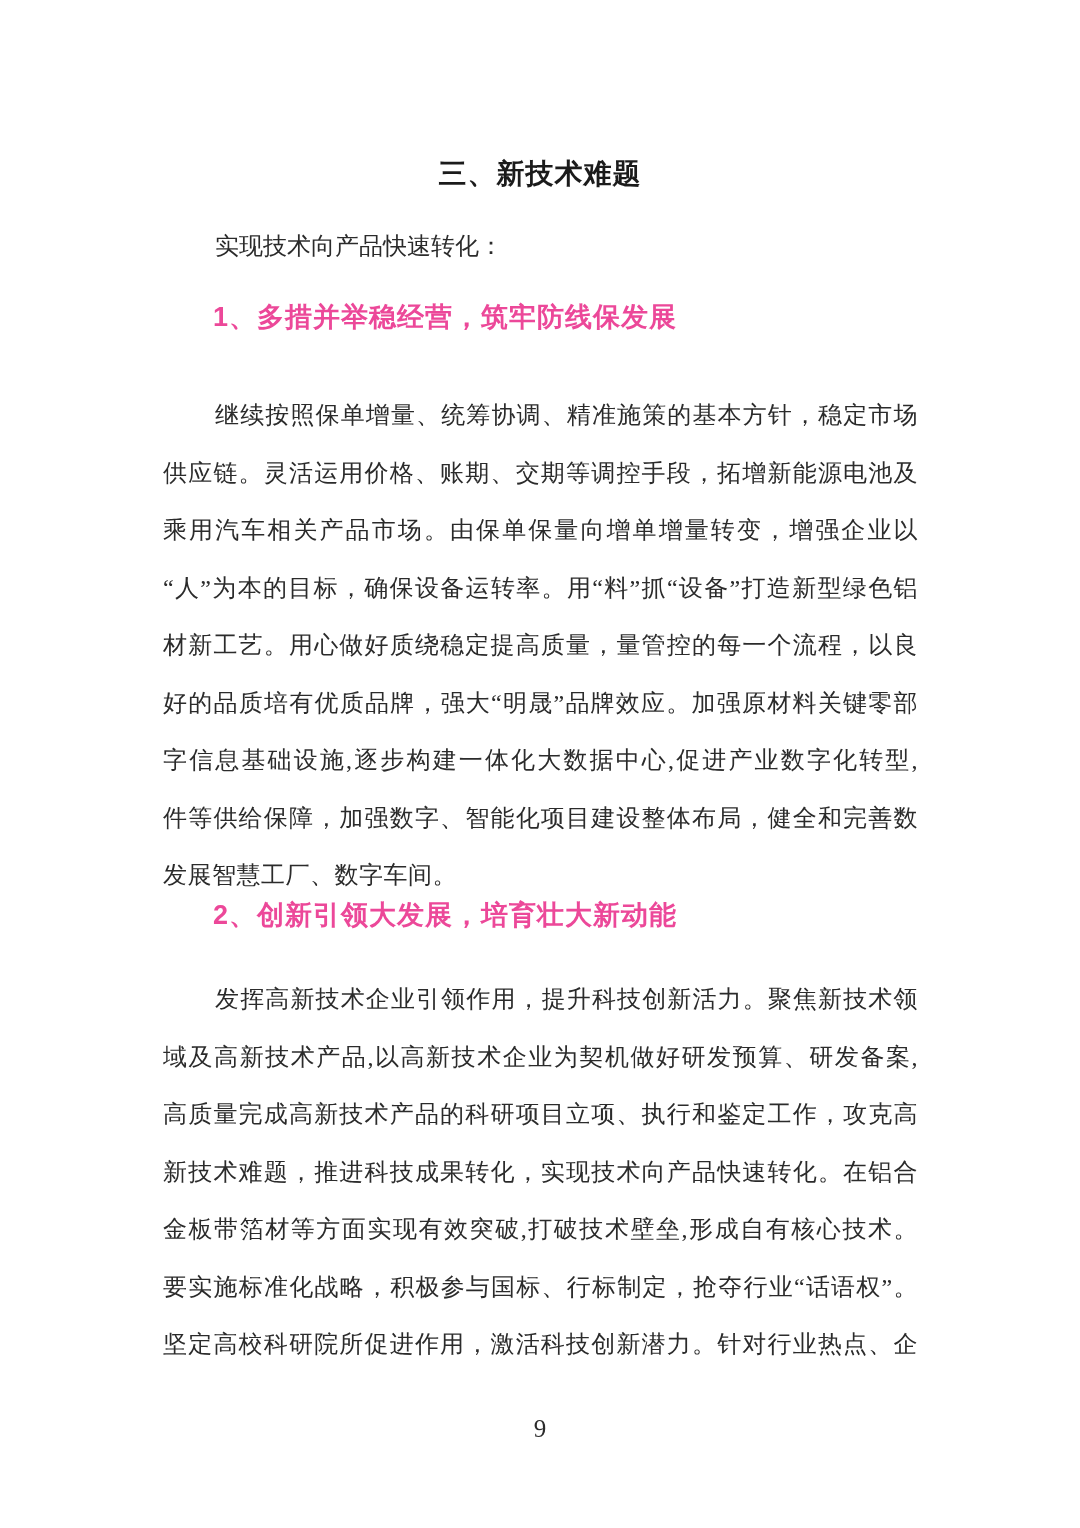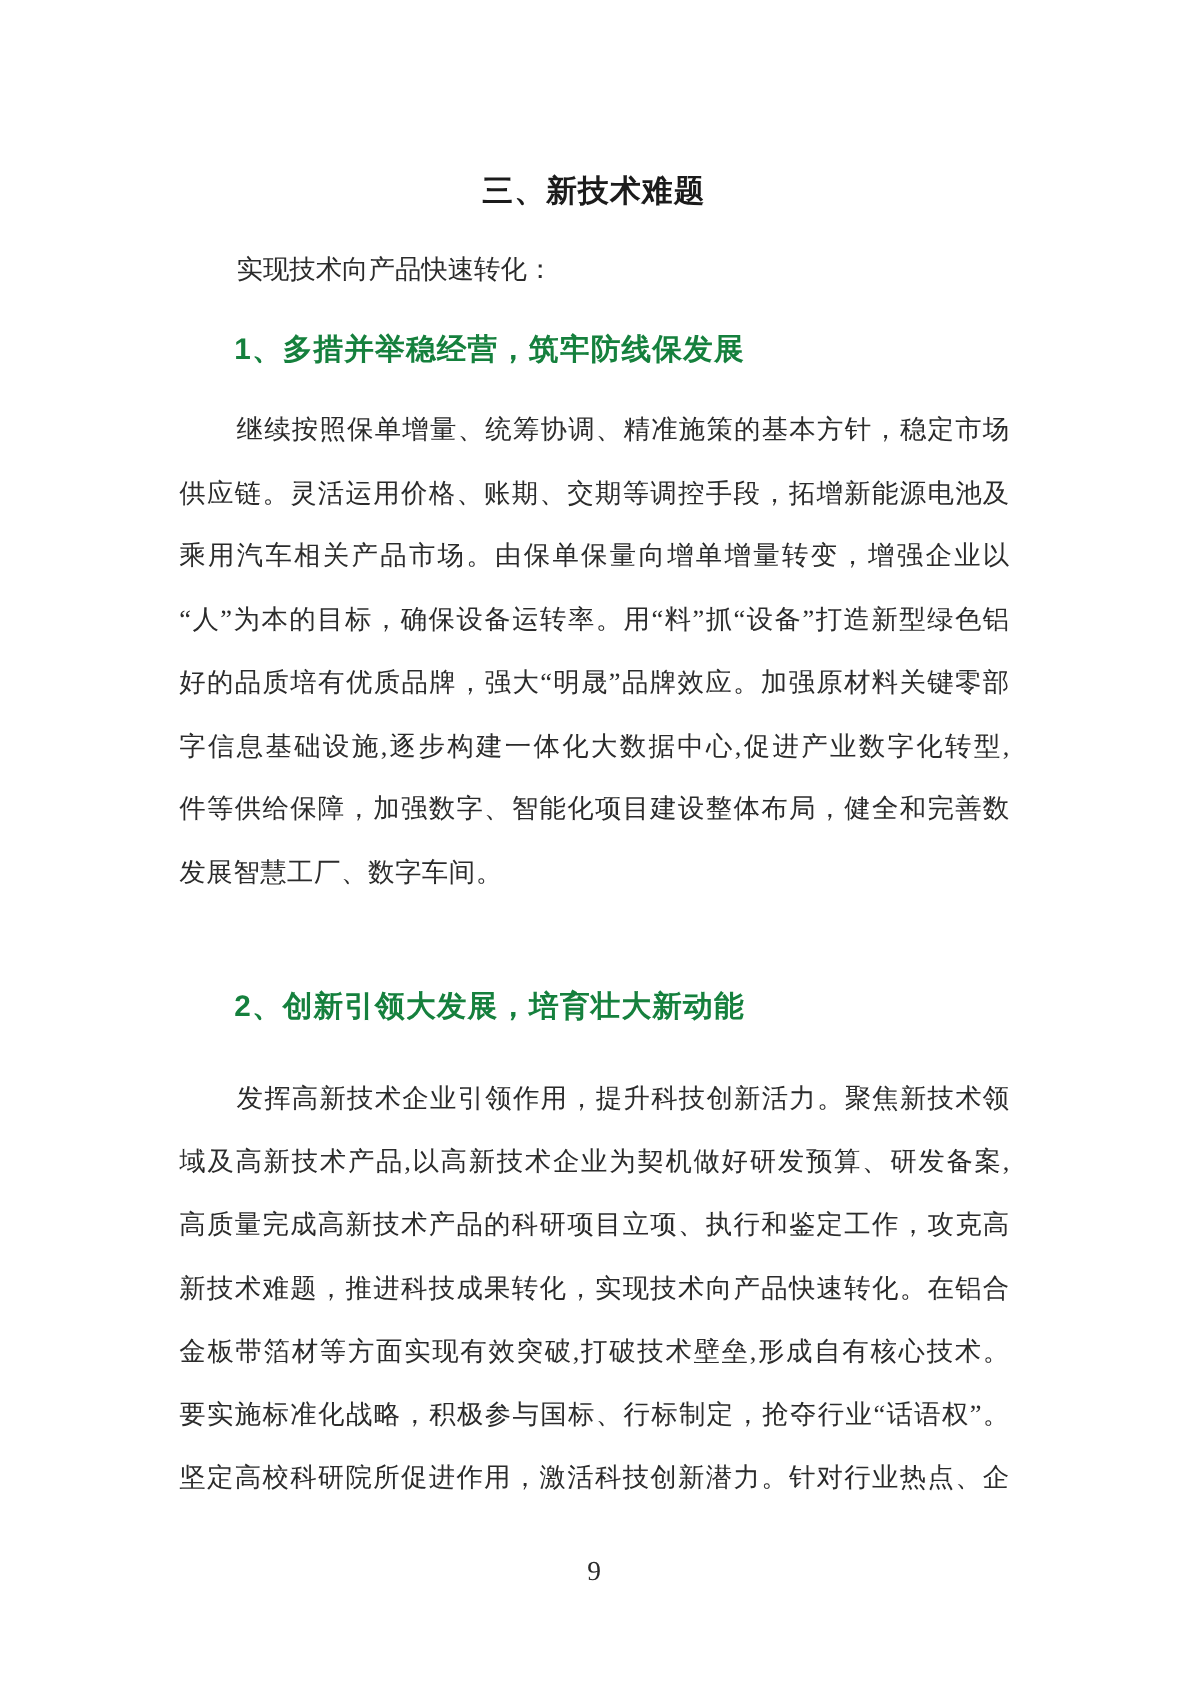--- a/index.html
+++ b/index.html
@@ -21,26 +21,26 @@
   }
   #intro-line{
     top:227px;left:163px;width:755px;
     font-size:24px;line-height:38px;
     text-indent:52px;color:#2b2b2b;
   }
   .sec-heading{
     left:163px;width:755px;
     font-family:"Liberation Sans","DejaVu Sans",sans-serif;
     font-weight:bold;font-size:27px;line-height:38px;
-    letter-spacing:1px;text-indent:50px;color:#15803d;
+    letter-spacing:1px;text-indent:50px;color:#ec4899;
   }
   #sec1-heading{top:298px;}
   #sec2-heading{top:896px;}
   .para{left:163px;width:755px;}
-  #sec1-para{top:363px;}
+  #sec1-para{top:387px;}
   #sec2-para{top:971px;}
   .line{
     font-size:24px;line-height:57.5px;height:57.5px;
     text-align:justify;overflow:hidden;
     letter-spacing:0.5px;color:#2b2b2b;
   }
   #page-number{
     top:1414px;left:0;width:1080px;
     text-align:center;font-size:25px;line-height:30px;color:#2b2b2b;
   }
@@ -52,20 +52,21 @@
 
 <div class="abs" id="intro-line">实现技术向产品快速转化：</div>
 
 <div class="abs sec-heading" id="sec1-heading">1、多措并举稳经营，筑牢防线保发展</div>
 
 <div class="abs para" id="sec1-para">
     <div class="line" style="text-indent: 52px; text-align-last: justify;">继续按照保单增量、统筹协调、精准施策的基本方针，稳定市场</div>
     <div class="line" style="text-align-last: justify;">供应链。灵活运用价格、账期、交期等调控手段，拓增新能源电池及</div>
     <div class="line" style="text-align-last: justify;">乘用汽车相关产品市场。由保单保量向增单增量转变，增强企业以</div>
     <div class="line" style="text-align-last: justify;">“人”为本的目标，确保设备运转率。用“料”抓“设备”打造新型绿色铝</div>
+    <div class="line" style="text-align-last: justify;">材新工艺。用心做好质绕稳定提高质量，量管控的每一个流程，以良</div>
     <div class="line" style="text-align-last: justify;">好的品质培有优质品牌，强大“明晟”品牌效应。加强原材料关键零部</div>
     <div class="line" style="text-align-last: justify;">字信息基础设施,逐步构建一体化大数据中心,促进产业数字化转型,</div>
     <div class="line" style="text-align-last: justify;">件等供给保障，加强数字、智能化项目建设整体布局，健全和完善数</div>
     <div class="line">发展智慧工厂、数字车间。</div>
   </div>
 
 <div class="abs sec-heading" id="sec2-heading">2、创新引领大发展，培育壮大新动能</div>
 
 <div class="abs para" id="sec2-para">
     <div class="line" style="text-indent: 52px; text-align-last: justify;">发挥高新技术企业引领作用，提升科技创新活力。聚焦新技术领</div>

